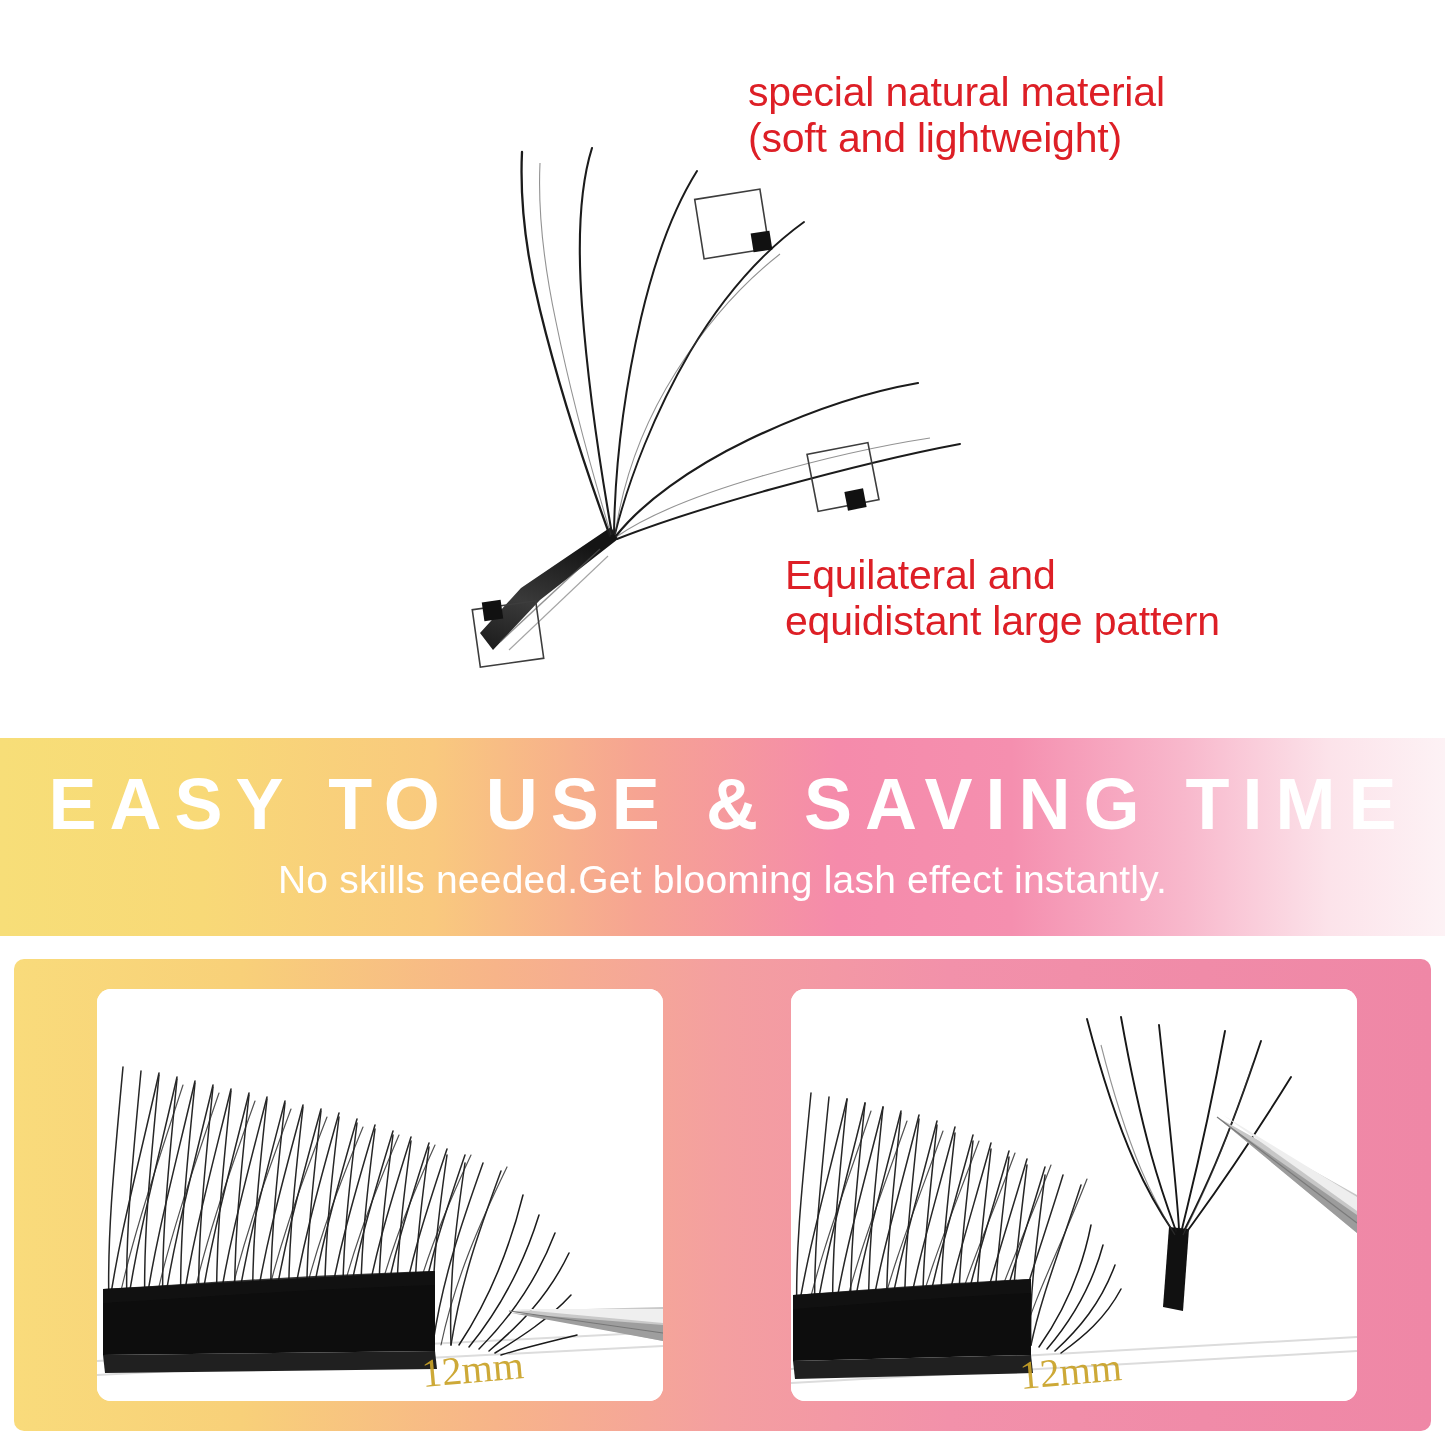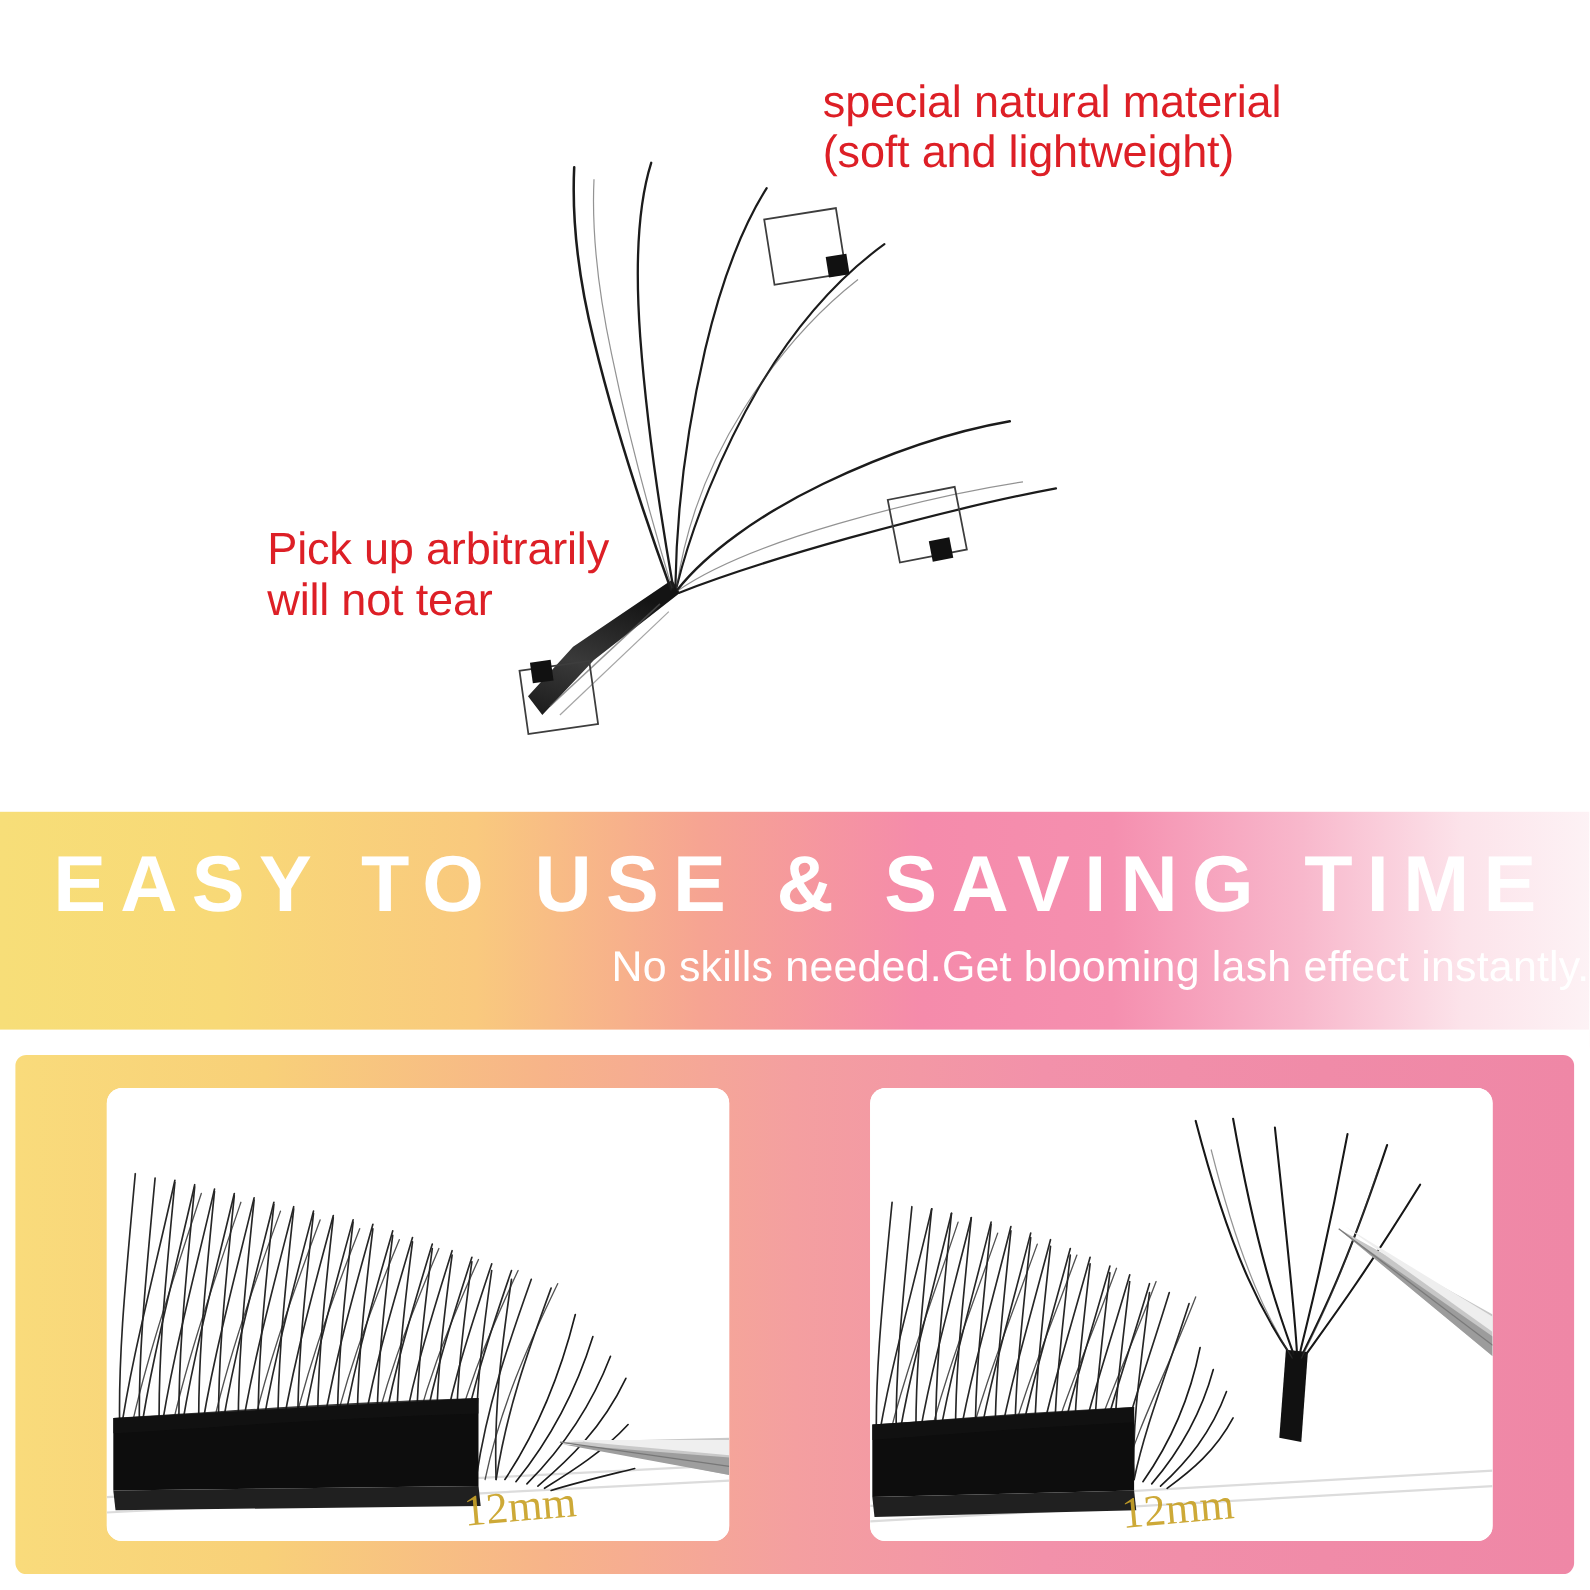--- a/index.html
+++ b/index.html
@@ -67,21 +67,21 @@
     font-weight: 700;
     letter-spacing: 13px;
     line-height: 1;
     font-family: "Liberation Sans", sans-serif;
     text-indent: 13px;
   }
   #banner-subtitle {
     position: absolute;
     left: 0; right: 0;
     top: 122px;
-    text-align: right;
+    text-align: center;
     color: #FFFFFF;
     font-size: 39px;
     font-weight: 400;
     letter-spacing: 0.2px;
     line-height: 1;
   }
 
   
   #photos-section {
     position: absolute;
@@ -172,23 +172,23 @@
 
     <g>
       <rect x="476" y="605" width="64" height="58" fill="none" stroke="#3d3d3d" stroke-width="1.6" transform="rotate(-8 508 634)"></rect>
       <rect x="483" y="601" width="19" height="19" fill="#111111" transform="rotate(-8 492.5 610.5)"></rect>
     </g>
   </svg>
 
   <div class="callout" id="callout-material">special natural material
 (soft and lightweight)</div>
 
-  <div class="callout" id="callout-pickup">Pick up arbitrarily
-will not tear</div>
-
+
+  <div class="callout" id="callout-pattern">Equilateral and
+equidistant large pattern</div>
 </div>
 
 <div id="banner-section">
   <div id="banner-title">EASY TO USE &amp; SAVING TIME</div>
   <div id="banner-subtitle">No skills needed.Get blooming lash effect instantly.</div>
 </div>
 
 <div id="section-gap"></div>
 
 <div id="photos-section">

